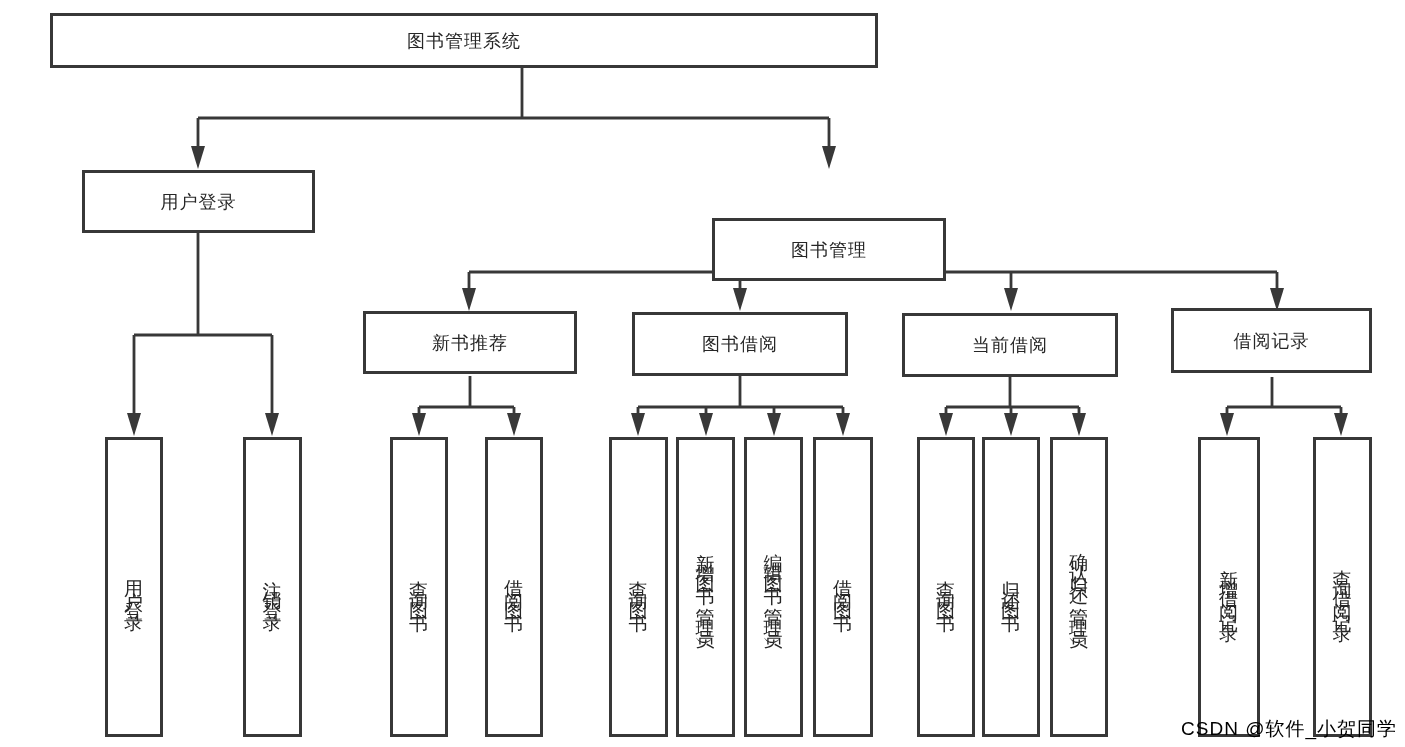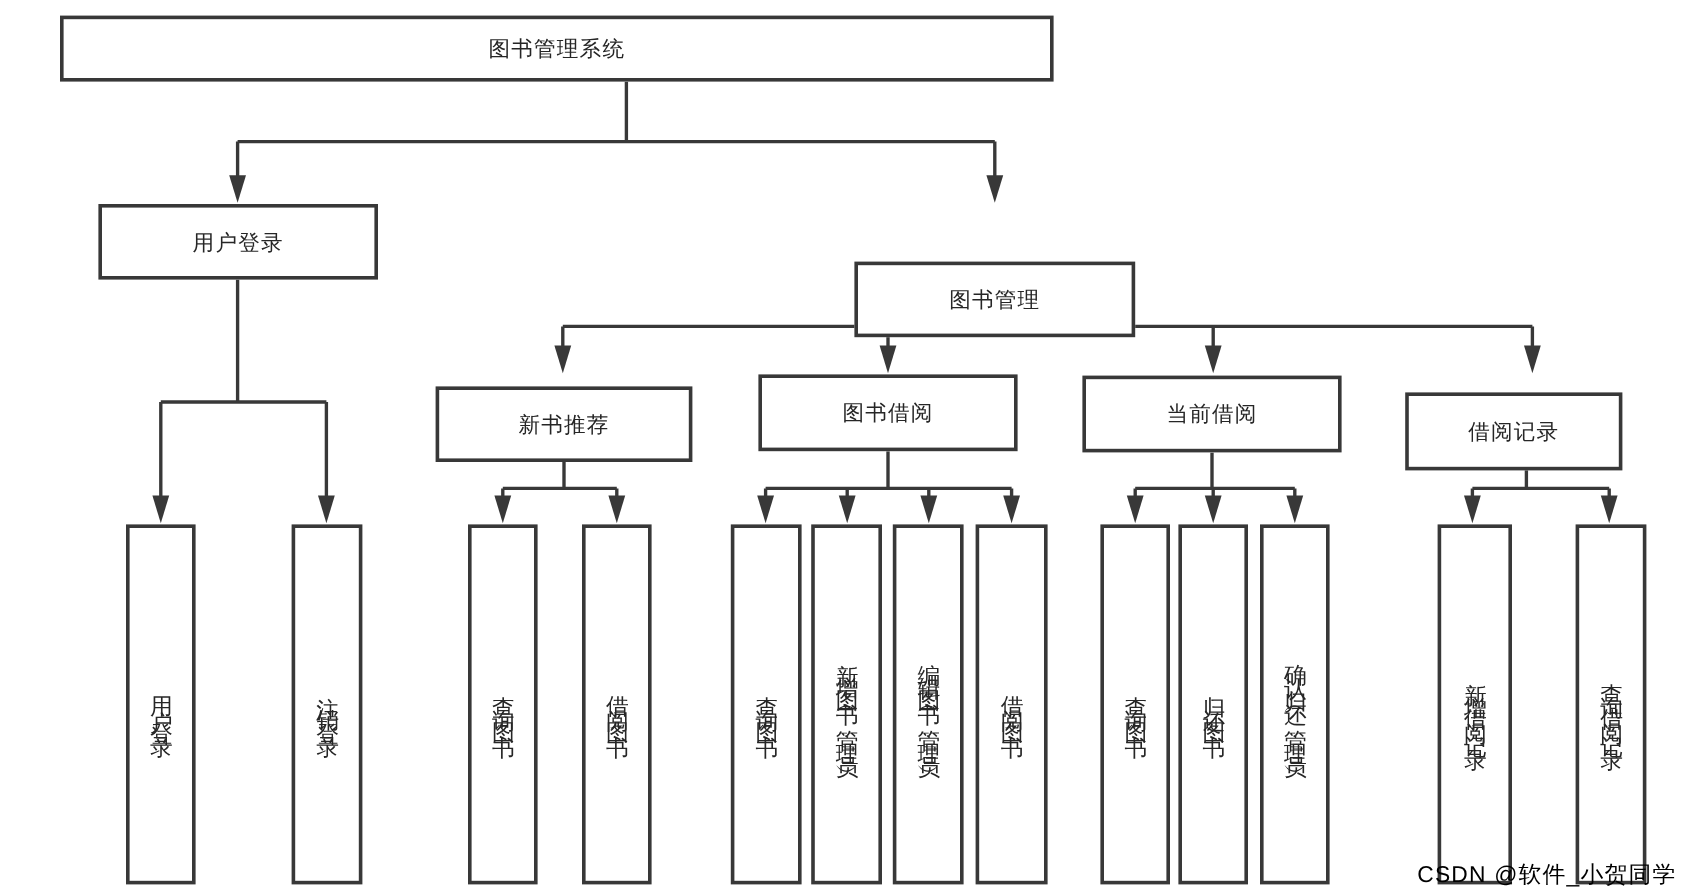--- a/index.html
+++ b/index.html
@@ -38,24 +38,24 @@
     font-size: 19px;
     color: #262626;
     letter-spacing: 11px;
     line-height: 1;
     white-space: nowrap;
   }
   
   .n-root          { left: 6px;   top: 13px;  width: 828px; height: 55px; margin-left: 44px; }
   .n-user-login    { left: 82px;   top: 170px; width: 233px;  height: 63px; }
   .n-book-mgmt     { left: 712px;  top: 170px; width: 234px;  height: 63px; margin-top: 48px; }
-  .n-new-rec       { left: 363px;  top: 322px; width: 214px;  height: 63px; }
+  .n-new-rec       { left: 363px;  top: 311px; width: 214px;  height: 63px; }
   .n-book-borrow   { left: 632px;  top: 312px; width: 216px;  height: 64px; }
   .n-current       { left: 902px;  top: 313px; width: 216px;  height: 64px; }
-  .n-records       { left: 1171px; top: 327px; width: 181px;  height: 65px; font-family: Liberation Serif, serif; }
+  .n-records       { left: 1171px; top: 308px; width: 201px;  height: 65px; font-family: Liberation Serif, serif; }
   
   .leaf { top: 437px; height: 300px; }
   .l-a1 { left: 105px;  width: 58px; }
   .l-a2 { left: 243px;  width: 59px; }
   .l-b1 { left: 390px;  width: 58px; }
   .l-b2 { left: 485px;  width: 58px; }
   .l-c1 { left: 609px;  width: 59px; }
   .l-c2 { left: 676px;  width: 59px; }
   .l-c3 { left: 744px;  width: 59px; }
   .l-c4 { left: 813px;  width: 60px; }

